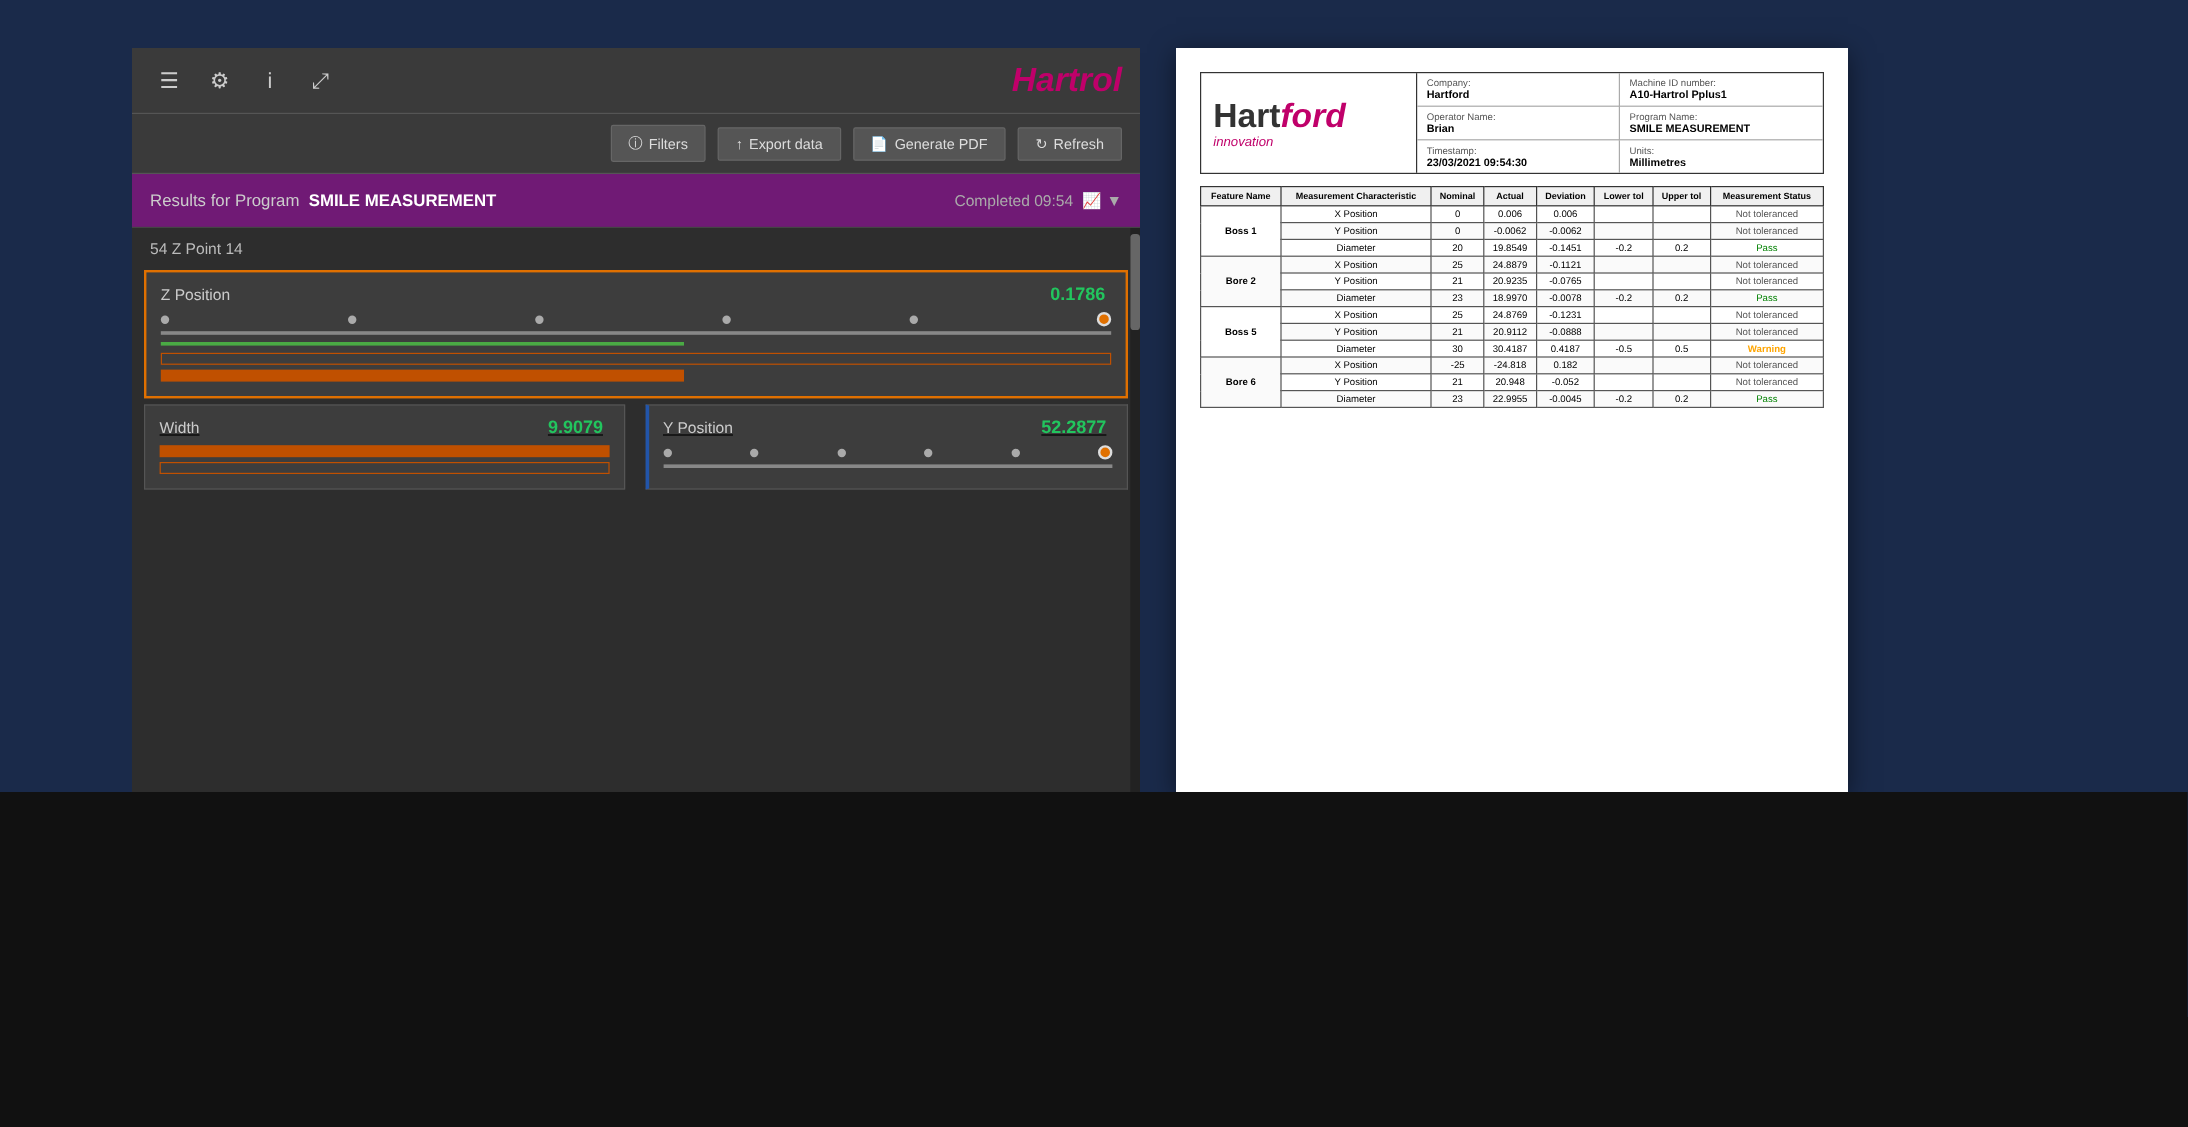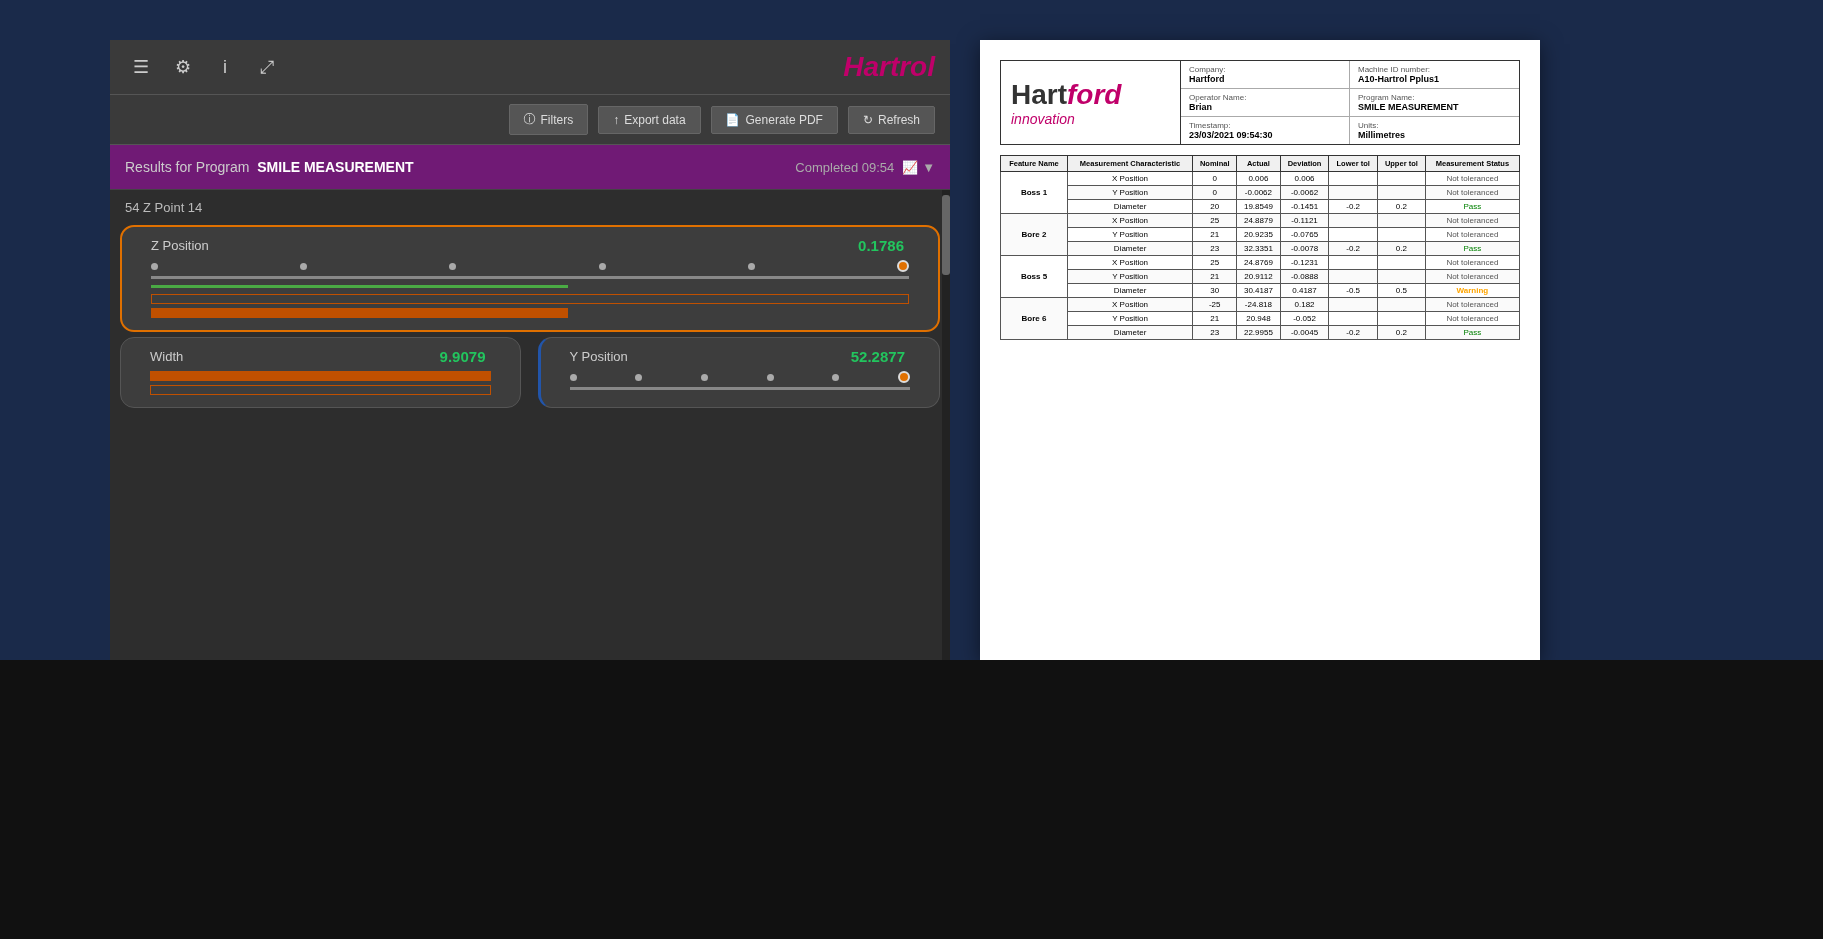--- a/index.html
+++ b/index.html
@@ -128,23 +128,23 @@
     .section-header {
       padding: 10px 15px 5px 15px;
       color: #bbb;
       font-size: 13px;
     }
 
     
     .meas-card {
       background: #3d3d3d;
       margin: 5px 10px;
-      padding: 10px 29px;
+      padding: 10px 12px;
       border: 1px solid #555;
-      border-radius: 14px;
+      border-radius: 0;
     }
     .meas-card.highlighted {
       border: 2px solid #e07000;
     }
 
     .meas-row {
       display: flex;
       align-items: center;
       margin-bottom: 6px;
     }
@@ -159,20 +159,21 @@
       font-weight: bold;
       margin-left: auto;
       margin-right: 5px;
     }
 
     
     .two-col-card {
       display: flex;
       margin: 5px 10px;
       gap: 17px;
+      text-decoration: underline;
     }
     .two-col-card .meas-card {
       flex: 1;
       margin: 0;
     }
     .two-col-card .meas-card.blue-border {
       border-left: 3px solid #2255aa;
     }
 
     
@@ -205,21 +206,21 @@
     .pdf-logo-text {
       font-size: 28px;
       font-weight: bold;
       color: #333;
     }
     .pdf-logo-text span {
       color: #c0006a;
       font-style: italic;
     }
     .pdf-logo-sub {
-      font-size: 14px;
+      font-size: 11px;
       color: #c0006a;
       font-style: italic;
     }
     .pdf-info-grid {
       flex: 1;
       display: grid;
       grid-template-columns: 1fr 1fr;
     }
     .pdf-info-cell {
       padding: 4px 8px;
@@ -519,21 +520,21 @@
           <td>21</td>
           <td>20.9235</td>
           <td>-0.0765</td>
           <td></td>
           <td></td>
           <td class="status-not-tol">Not toleranced</td>
         </tr>
         <tr>
           <td>Diameter</td>
           <td>23</td>
-          <td>32.3351</td>
+          <td>18.9970</td>
           <td>-0.0078</td>
           <td>-0.2</td>
           <td>0.2</td>
           <td class="status-pass">Pass</td>
         </tr>
         <tr>
           <td rowspan="3" class="feature-cell">Boss 5</td>
           <td>X Position</td>
           <td>25</td>
           <td>24.8769</td>

